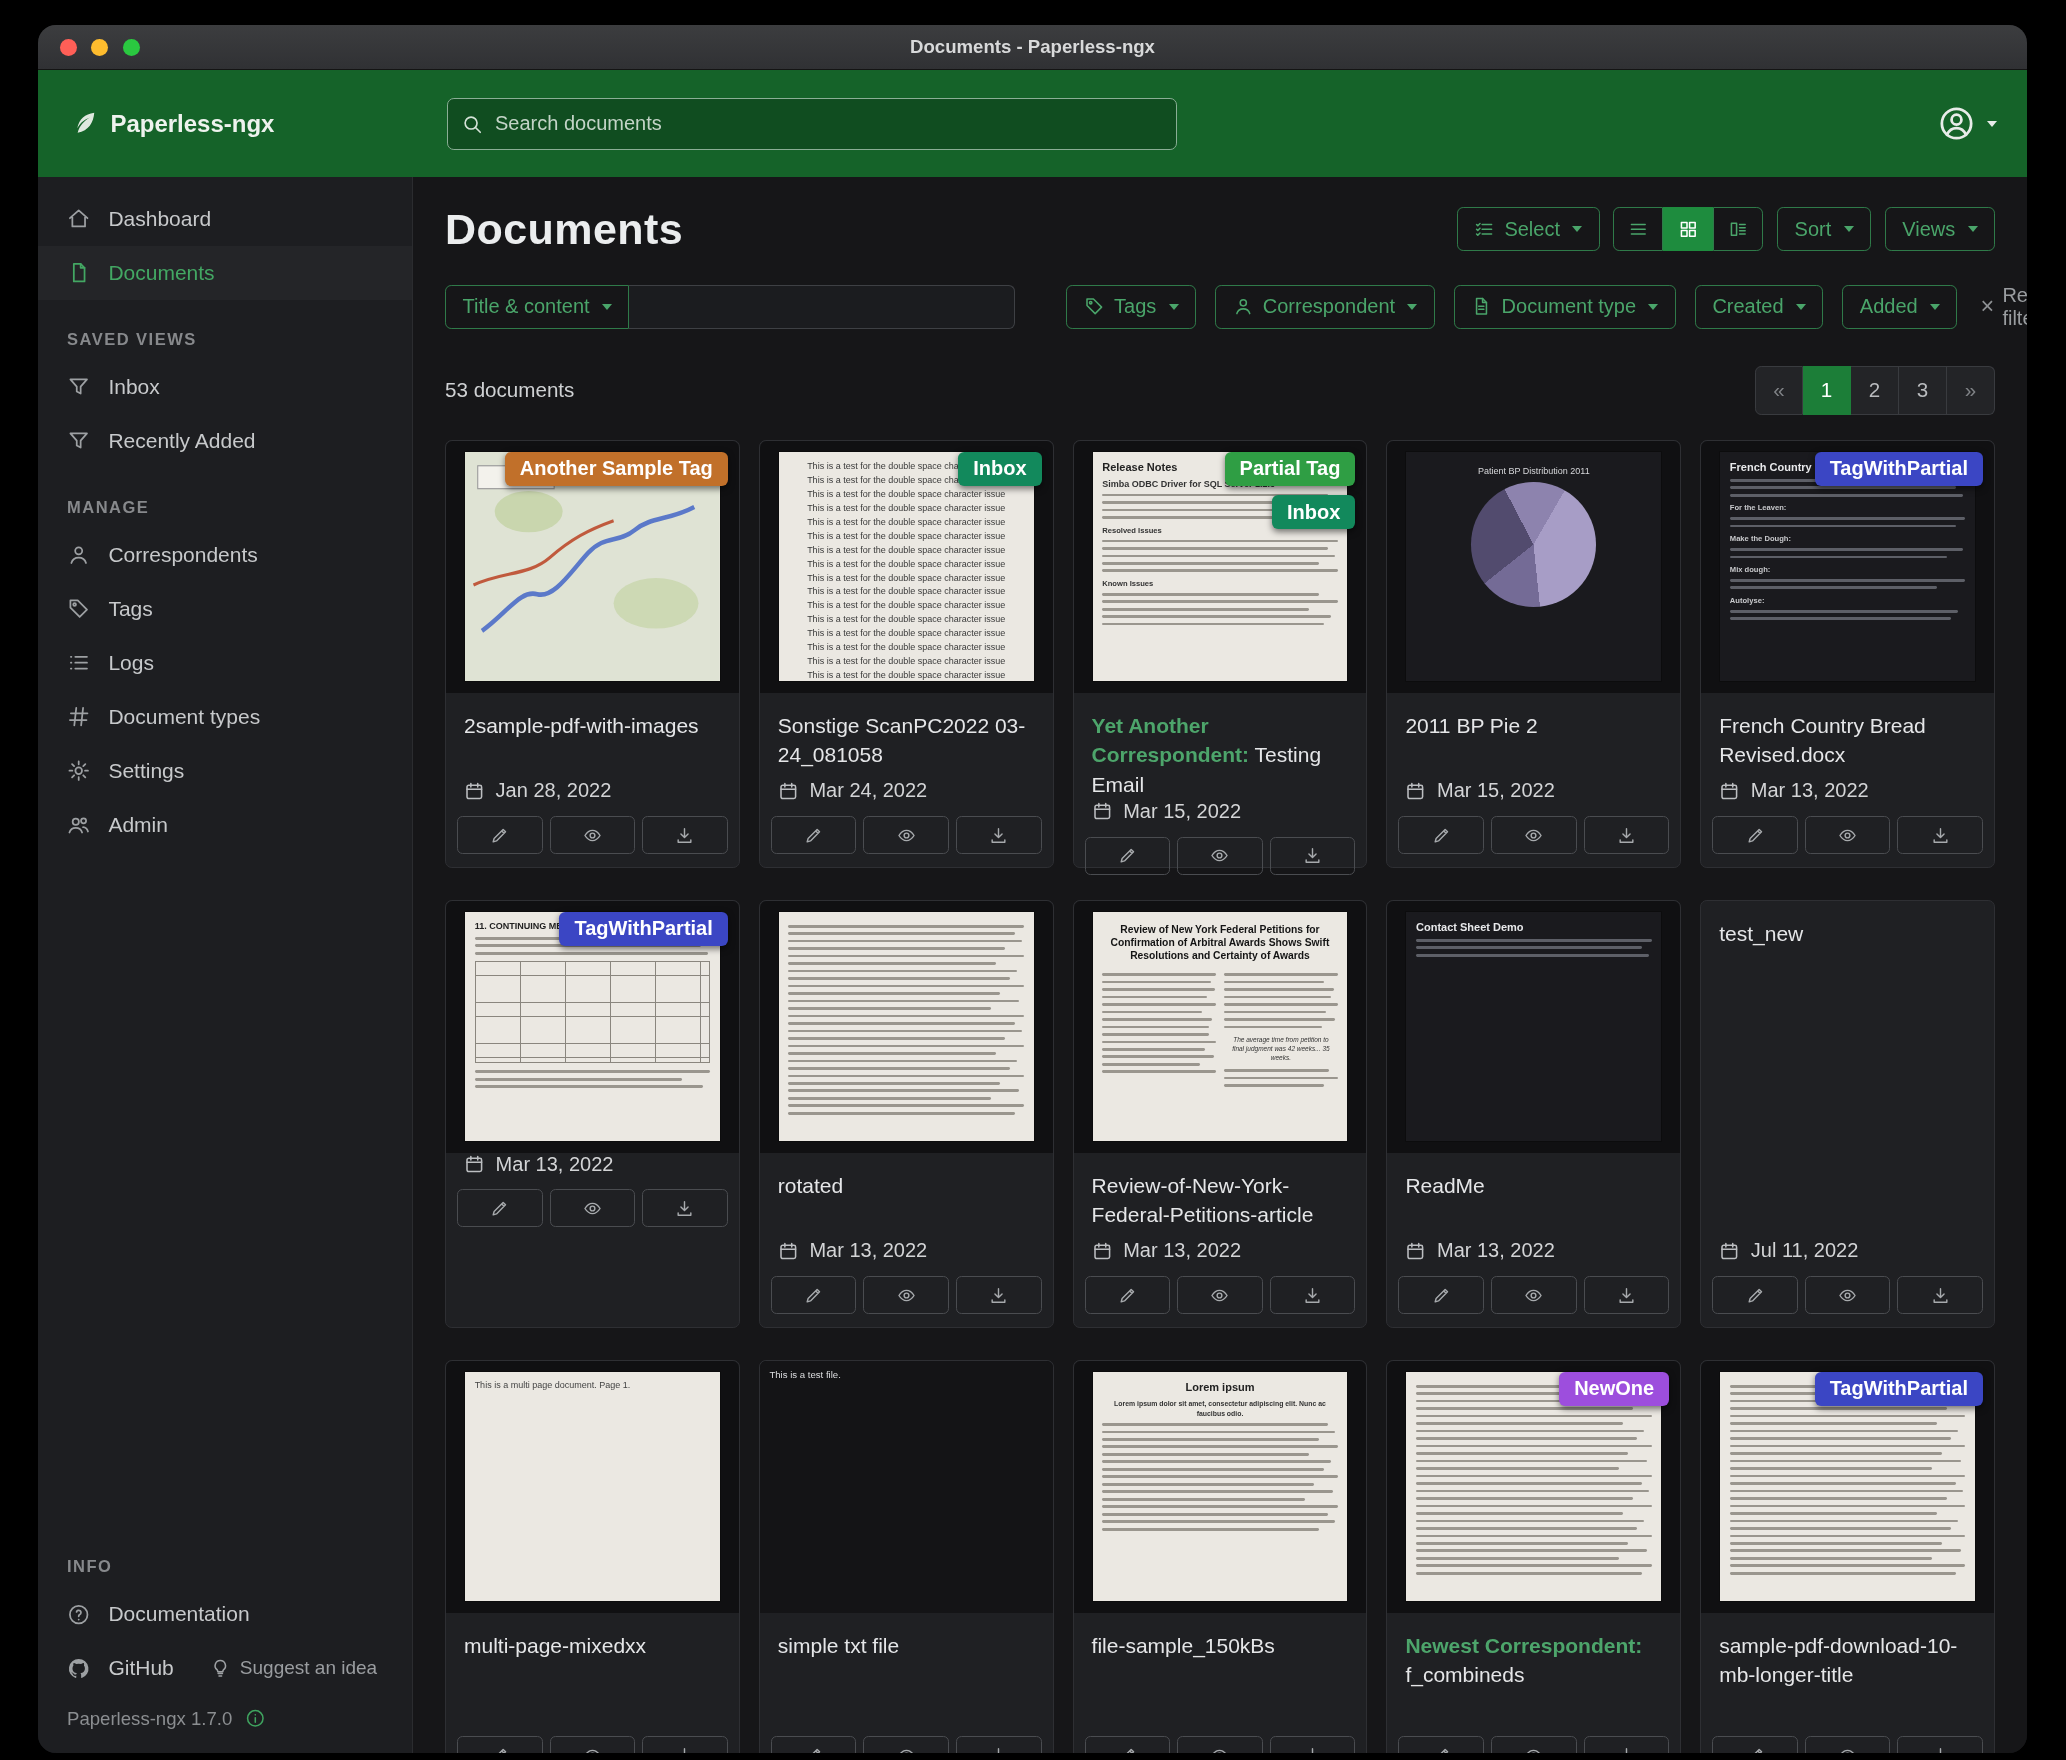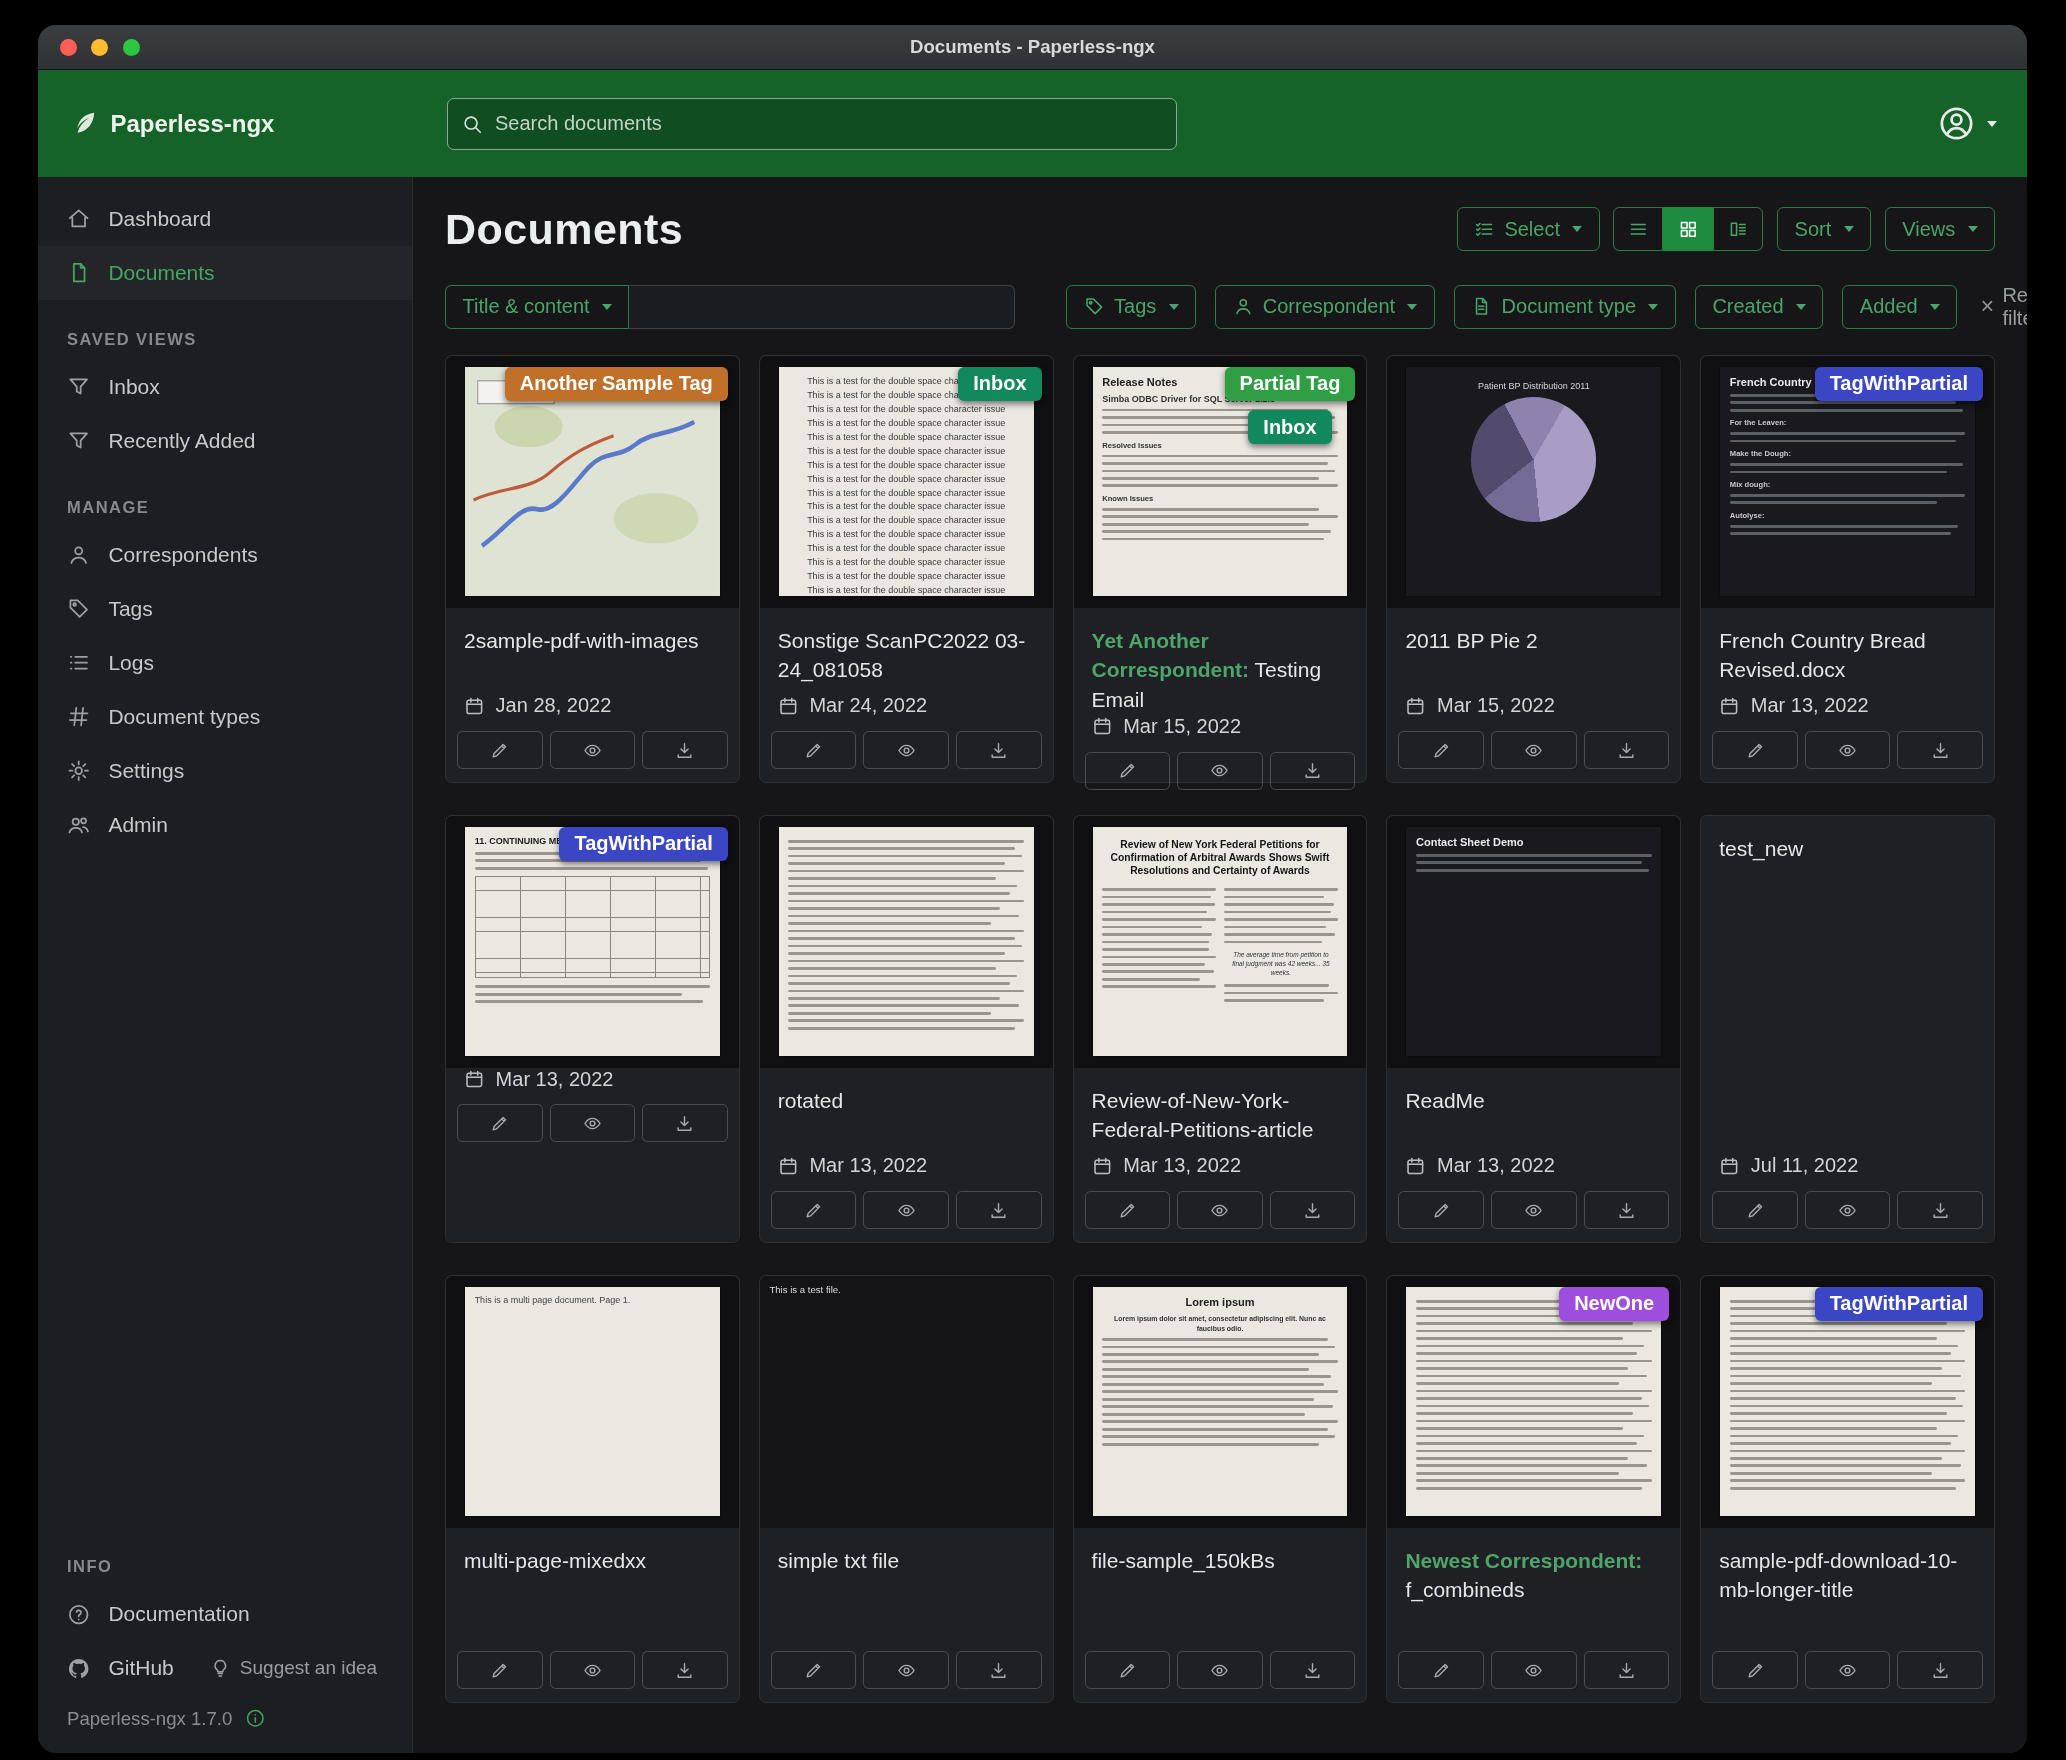--- a/index.html
+++ b/index.html
@@ -131,21 +131,21 @@
   .grid-table { height:102px; margin:6.9px 0; border:0.7px solid #8a867e;
     background-image:repeating-linear-gradient(to bottom,transparent 0 13px,#8a867e 13px 13.7px),
                      repeating-linear-gradient(to right,transparent 0 44px,#8a867e 44px 45px); }
   .cols { display:flex; gap:8.2px; }
   .col { flex:1; min-width:0; }
   .bullet { display:flex; align-items:center; gap:5.5px; margin-left:11px; }
   .bullet::before { content:''; width:3.4px; height:3.4px; border-radius:50%; background:#555; flex:0 0 auto; margin-top:4.8px; }
   .bullet .fl { flex:0 0 auto; }
   .quote { font-size:6.5px; font-style:italic; color:#333; text-align:center; margin:6.9px 2.7px; line-height:1.4; }
 
-  .tagstack { position:absolute; top:11px; right:11px; display:flex; flex-direction:column; align-items:center;
+  .tagstack { position:absolute; top:11px; right:11px; display:flex; flex-direction:column; align-items:flex-end;
     gap:9.6px; z-index:2; }
   .tagbadge { font-size:20px; font-weight:700; color:#ffffff; padding:5.5px 15px; border-radius:6.2px;
     box-shadow:0 2.1px 6.9px rgba(0,0,0,.5); white-space:nowrap; }
 
   .card-body { flex:1; padding:18px 18px 0; }
   .card-title { font-size:21px; color:#e5e6e8; line-height:1.42; word-wrap:break-word; }
   .corr { color:#4da56b; font-weight:700; }
   .card-date { padding:0 18px 13.7px; display:flex; align-items:center; gap:11px; color:#d3d4d6; font-size:20px; }
   .card-date .icn { width:20.6px; height:20.6px; color:#bcbec1; }
   .card-actions { display:flex; gap:6.9px; padding:0 11px 12.4px; }
@@ -432,20 +432,30 @@
         <button class="btn">
           <span>Added</span>
           <span class="caret"></span>
         </button>
         <div class="reset">
           <span class="x">×</span>
           <span>Reset filters</span>
         </div>
       </div>
 
+      <div class="countrow">
+        <span class="doc-count">53 documents</span>
+        <div class="pagination" id="pagination">
+            <div class="pg-btn muted">«</div>
+            <div class="pg-btn active">1</div>
+            <div class="pg-btn">2</div>
+            <div class="pg-btn">3</div>
+            <div class="pg-btn muted">»</div>
+          </div>
+      </div>
 
       <div class="grid" id="cards">
           <article class="card">
             <div class="thumb">
               <div class="page map">
                 <svg class="mapsvg" viewBox="0 0 120 100" preserveAspectRatio="none">
                   <rect width="120" height="100" fill="#dfe3d4"></rect>
                   <ellipse cx="30" cy="26" rx="16" ry="9" fill="#c9d6ae"></ellipse>
                   <ellipse cx="90" cy="66" rx="20" ry="11" fill="#cdd9b4"></ellipse>
                   <path d="M8 78 C20 70 26 60 34 62 S50 52 58 44 72 40 80 34 96 30 108 24" fill="none" stroke="#5b79c9" stroke-width="2"></path>

